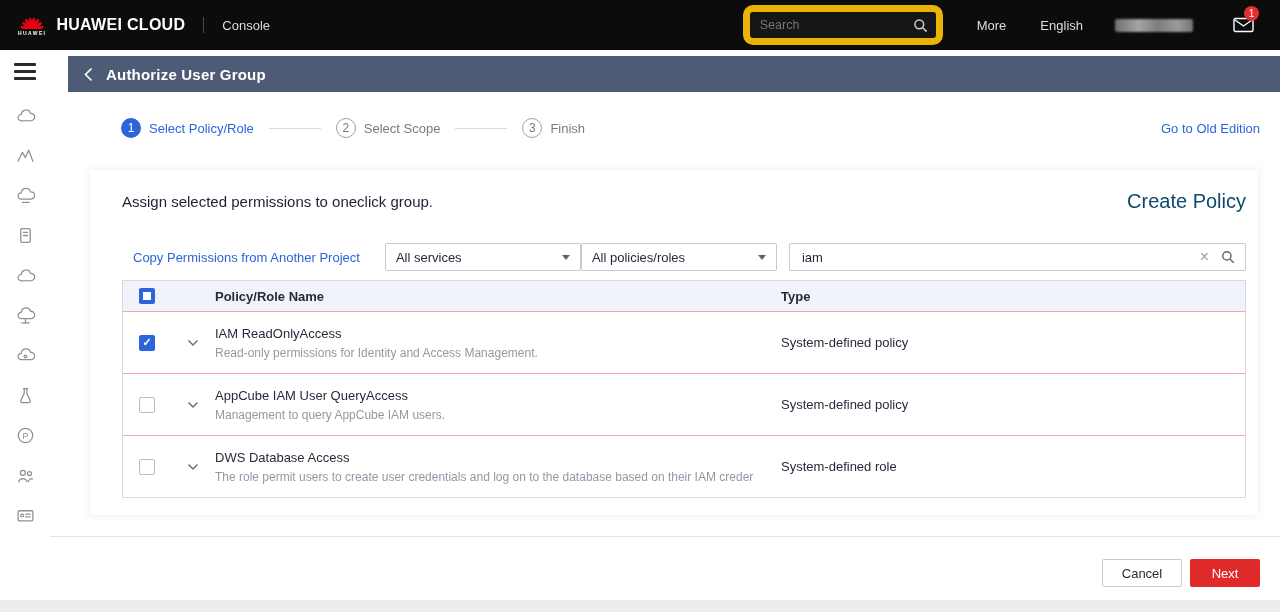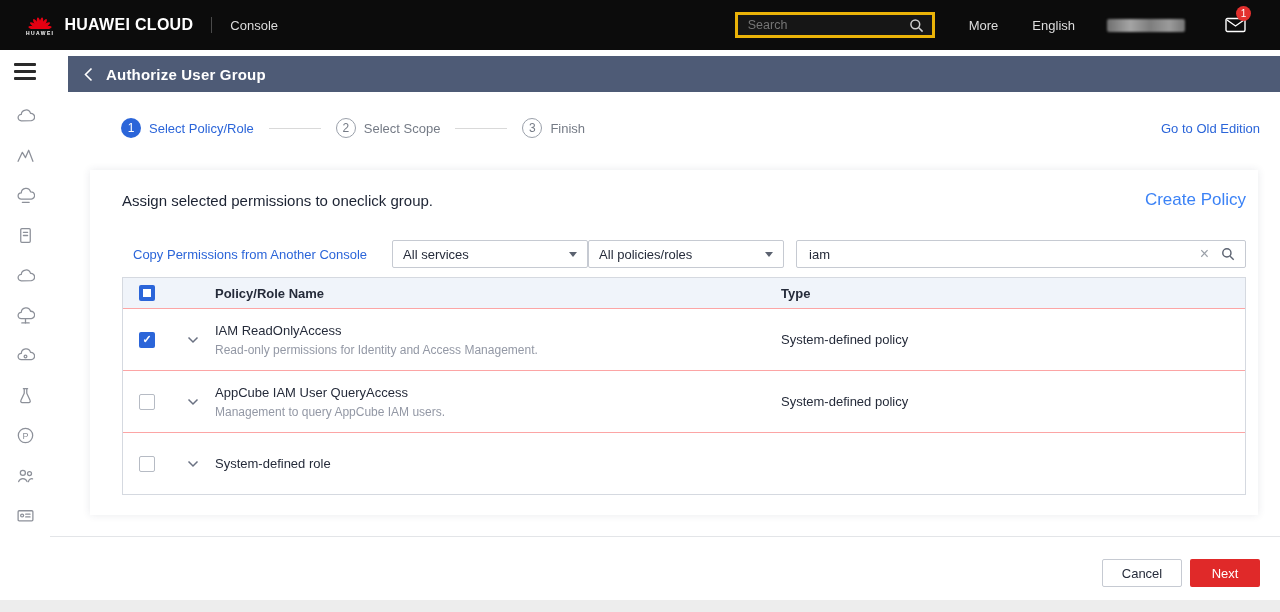--- a/index.html
+++ b/index.html
@@ -4,28 +4,28 @@
 <style>
   * { box-sizing: border-box; }
   html,body { margin:0; padding:0; }
   body {
     width:1280px; height:612px; position:relative; overflow:hidden;
     font-family:"Liberation Sans", sans-serif; background:#fff;
   }
 
   
   .topbar { position:absolute; top:0; left:0; right:0; height:50px; background:#0c0c0c;
-    display:flex; align-items:center; padding:0 26px; }
+    display:flex; align-items:center; padding:0 18px; }
   .brand { display:flex; flex-direction:column; align-items:center; margin-right:10px; cursor:pointer; }
   .brand-sub { color:#fff; font-size:5px; font-weight:bold; letter-spacing:1.4px; margin-top:1px; }
   .brand-name { color:#fff; font-size:16px; font-weight:bold; letter-spacing:.3px; }
   .tb-sep { width:1px; height:16px; background:#4a4a4a; margin:0 18px; }
   .tb-console { color:#ddd; font-size:13px; cursor:pointer; }
   .tb-spacer { flex:1; }
-  .tb-search { width:200px; height:26px; background:#161616; border:3px solid #eab308; border-radius:0;
+  .tb-search { width:200px; height:40px; background:#161616; border:7px solid #eab308; border-radius:10px;
     display:flex; align-items:center; padding:0 8px; }
   .tb-search input { flex:1; min-width:0; background:transparent; border:none; outline:none;
     color:#ccc; font-size:12.5px; font-family:inherit; }
   .tb-link { color:#ddd; font-size:13px; margin-left:34px; cursor:pointer; }
   .tb-redacted { width:78px; height:13px; margin-left:32px; border-radius:2px;
     background:linear-gradient(90deg,#6f6f6f,#a5a5a5 30%,#7d7d7d 55%,#9b9b9b 80%,#747474);
     filter:blur(1.2px); cursor:pointer; }
   .tb-mail { position:relative; margin-left:40px; margin-right:8px; cursor:pointer; display:flex; }
   .badge { position:absolute; top:-11px; left:11px; min-width:15px; height:15px; border-radius:8px;
     background:#e3302e; color:#fff; font-size:10px; line-height:15px; text-align:center; padding:0 3px; }
@@ -57,21 +57,21 @@
   .step.active .step-label { color:#2b65d9; }
   .step.pending .step-label { color:#757b86; }
   .step-line { width:52px; height:1px; background:#d9d9d9; margin:0 15px; }
   .old-edition { position:absolute; right:20px; color:#2b65d9; font-size:13px; cursor:pointer; }
 
   
   .card { position:absolute; left:90px; right:22px; top:170px; height:345px; background:#fff;
     box-shadow:0 0 8px rgba(40,50,80,.10); }
   .card-head { display:flex; justify-content:space-between; align-items:center; padding:20px 12px 0 32px; }
   .heading { font-size:15px; color:#1c2333;text-align:center; }
-  .create-policy { color:#3b82f6; font-size:17px; cursor:pointer;text-align:right; }
+  .create-policy { color:#0c4a6e; font-size:20px; cursor:pointer;text-align:right; }
 
   .toolbar { display:flex; align-items:center; margin:30px 12px 0 32px; }
   .view-selected { height:28px; padding:0 15px; background:#fff; border:1px dashed #9aa0a8;
     border-radius:2px; font-size:13px; color:#252b3a; font-family:inherit; cursor:pointer; white-space:nowrap; }
   .copy-link { color:#2b65d9; font-size:13px; margin:0 9px 0 11px; cursor:pointer; white-space:nowrap; }
   .select { width:196px; height:28px; border:1px solid #c6cad2; border-radius:2px; background:#fff;
     display:flex; align-items:center; justify-content:space-between; padding:0 10px;
     font-size:13px; color:#252b3a; cursor:pointer; flex-shrink:0; }
   .select.services { margin-left:16px; }
   .caret { width:0; height:0; border-left:4px solid transparent; border-right:4px solid transparent;
@@ -258,21 +258,21 @@
   <a class="old-edition">Go to Old Edition</a>
 </div>
 
 <div class="card">
   <div class="card-head">
     <div class="heading">Assign selected permissions to oneclick group.</div>
     <a class="create-policy">Create Policy</a>
   </div>
 
   <div class="toolbar">
-    <a class="copy-link">Copy Permissions from Another Console</a>
+    <a class="copy-link">Copy Permissions from Another Project</a>
     <div class="select services">
       <span>All services</span>
       <span class="caret"></span>
     </div>
     <div class="select">
       <span>All policies/roles</span>
       <span class="caret"></span>
     </div>
     <div class="search-box">
       <input value="iam" style="">
@@ -336,20 +336,24 @@
       <div class="cell-cb">
           <span class="cb unchecked"></span>
         </div>
       <div class="cell-ch">
         <span class="chev">
           <svg width="12" height="8" viewBox="0 0 12 8">
               <polyline points="1.5,1.5 6,6 10.5,1.5" fill="none" stroke="#6a7182" stroke-width="1.5"></polyline>
             </svg>
         </span>
       </div>
+      <div class="cell-name">
+        <div class="pname">DWS Database Access</div>
+        <div class="pdesc">The role permit users to create user credentials and log on to the database based on their IAM creder</div>
+      </div>
       <div class="cell-type">System-defined role</div>
     </div>
   </div>
 </div>
 
 <div class="footer-line"></div>
 <div class="footer">
   <button class="btn-cancel">Cancel</button>
   <button class="btn-next">Next</button>
 </div>

